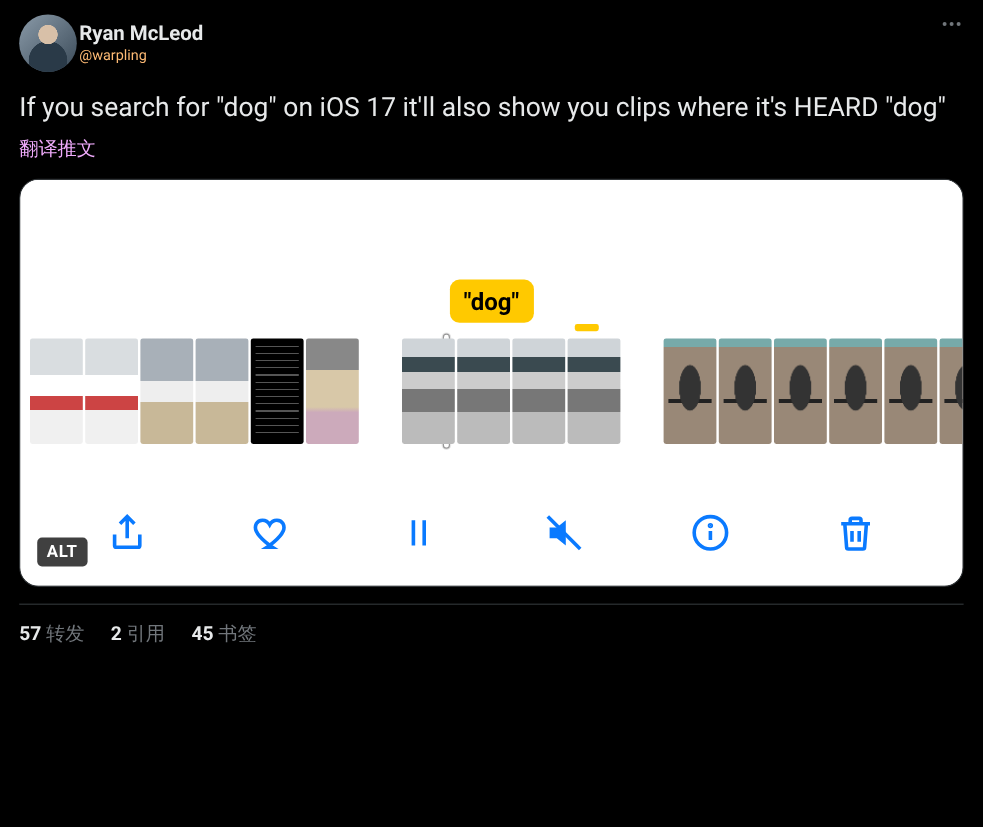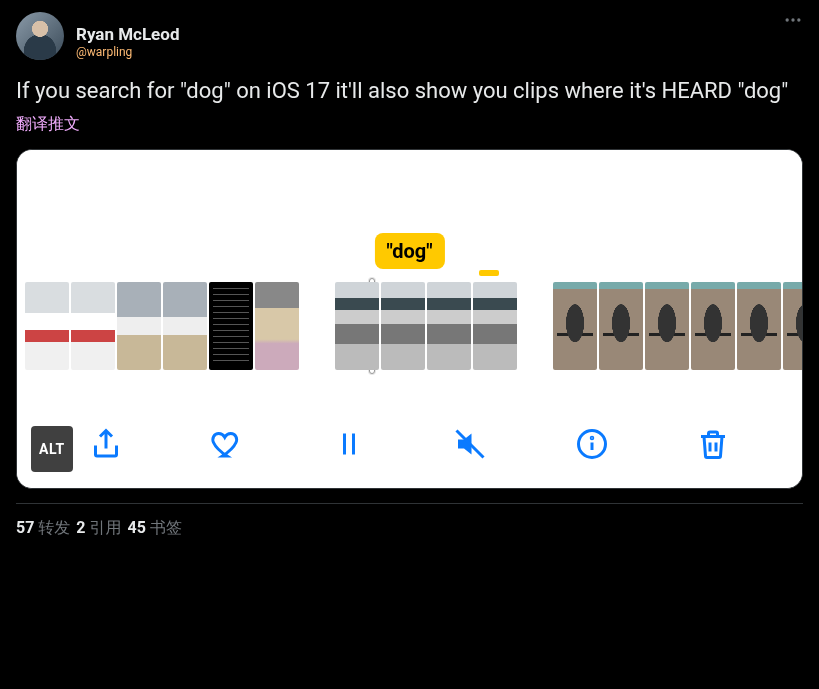--- a/index.html
+++ b/index.html
@@ -6,21 +6,21 @@
   body {
     background: #000;
     color: #e7e9ea;
     font-family: -apple-system, BlinkMacSystemFont, "Segoe UI", Roboto, Helvetica, Arial, sans-serif;
     width: 819px;
     height: 689px;
     overflow: hidden;
   }
   .tweet { padding: 12px 16px 0; position: relative; }
   .more { position: absolute; right: 16px; top: 10px; color: #71767b; cursor: pointer; }
-  .head { display: flex; gap: 12px; align-items: flex-end; }
+  .head { display: flex; gap: 2px; align-items: center; }
   .avatar {
     width: 48px; height: 48px; border-radius: 50%;
     background: linear-gradient(135deg, #8a9aa8 0%, #3a4a58 100%);
     flex-shrink: 0; overflow: hidden; position: relative;
   }
   .avatar::before { content:""; position:absolute; inset:0;
     background: radial-gradient(circle at 50% 35%, #d8c0a8 0 20%, transparent 21%),
                 radial-gradient(circle at 50% 80%, #2a3a48 0 35%, transparent 36%);
   }
   .names { display: flex; flex-direction: column; line-height: 1.25; }
@@ -56,26 +56,26 @@
   .fdeck { background: linear-gradient(180deg,#7aa 0 8%, #998877 8% 100%); position:relative;}
   .fdeck::after{content:""; position:absolute; inset:18% 8% 10% 8%;
     background: radial-gradient(ellipse at 50% 40%, #333 0 35%, transparent 36%),
                 linear-gradient(180deg, transparent 0 55%, #222 55% 60%, transparent 60%);}
   .group2 { position:relative; }
   .scrub { position:absolute; left:34px; top:-4px; bottom:-4px; width:6px; border-radius:3px; background:#fff; border:1px solid #999; box-shadow:0 0 0 1px rgba(0,0,0,.1); }
 
   .toolbar { position:absolute; bottom:20px; left:0; right:0; display:flex; justify-content:space-around; align-items:center; padding:0 28px; }
   .toolbar svg { width:36px; height:36px; stroke:#0a7aff; fill:none; stroke-width:2; }
   .tbtn { cursor:pointer; display:flex; align-items:center; justify-content:center; width:48px; height:48px; }
-  .alt-badge { position:absolute; left:14px; bottom:16px; background:rgba(0,0,0,.75); color:#fff; font-size:14px; font-weight:700; padding:15px 8px; border-radius:4px; letter-spacing:.5px; }
+  .alt-badge { position:absolute; left:14px; bottom:16px; background:rgba(0,0,0,.75); color:#fff; font-size:14px; font-weight:700; padding:4px 8px; border-radius:4px; letter-spacing:.5px; }
 
   .meta { color:#71767b; font-size:16px; margin-top:14px; }
   .meta .strong { color:#e7e9ea; font-weight:700; }
   .divider { border-top:1px solid #2f3336; margin-top:14px; }
-  .stats { display:flex; gap:6px; padding:14px 0 0; color:#71767b; font-size:16px; }
+  .stats { display:flex; gap:22px; padding:14px 0 0; color:#71767b; font-size:16px; }
   .stats .n { color:#e7e9ea; font-weight:700; margin-right:4px; }
   .stat { cursor:pointer; }
 </style>
 </head>
 <body>
 
 <div class="tweet">
 
   <div class="more">
     <svg width="20" height="20" viewBox="0 0 24 24" fill="#71767b">

